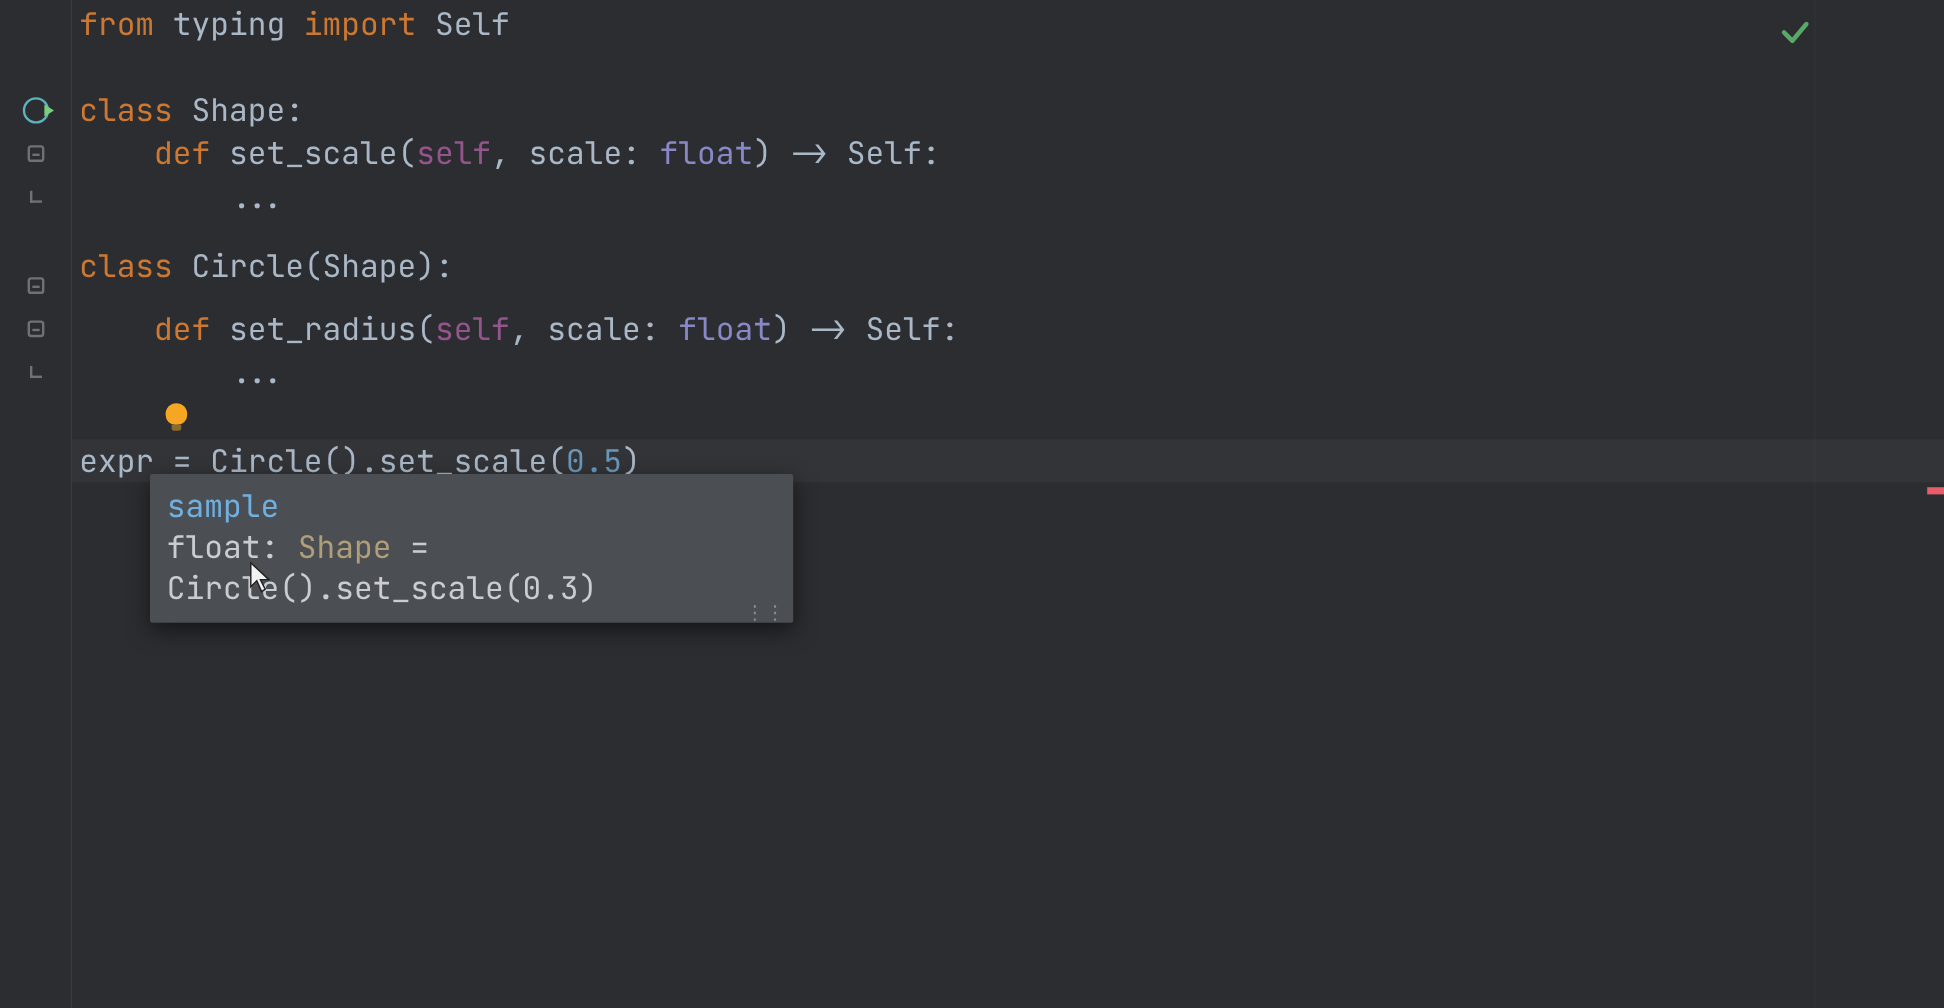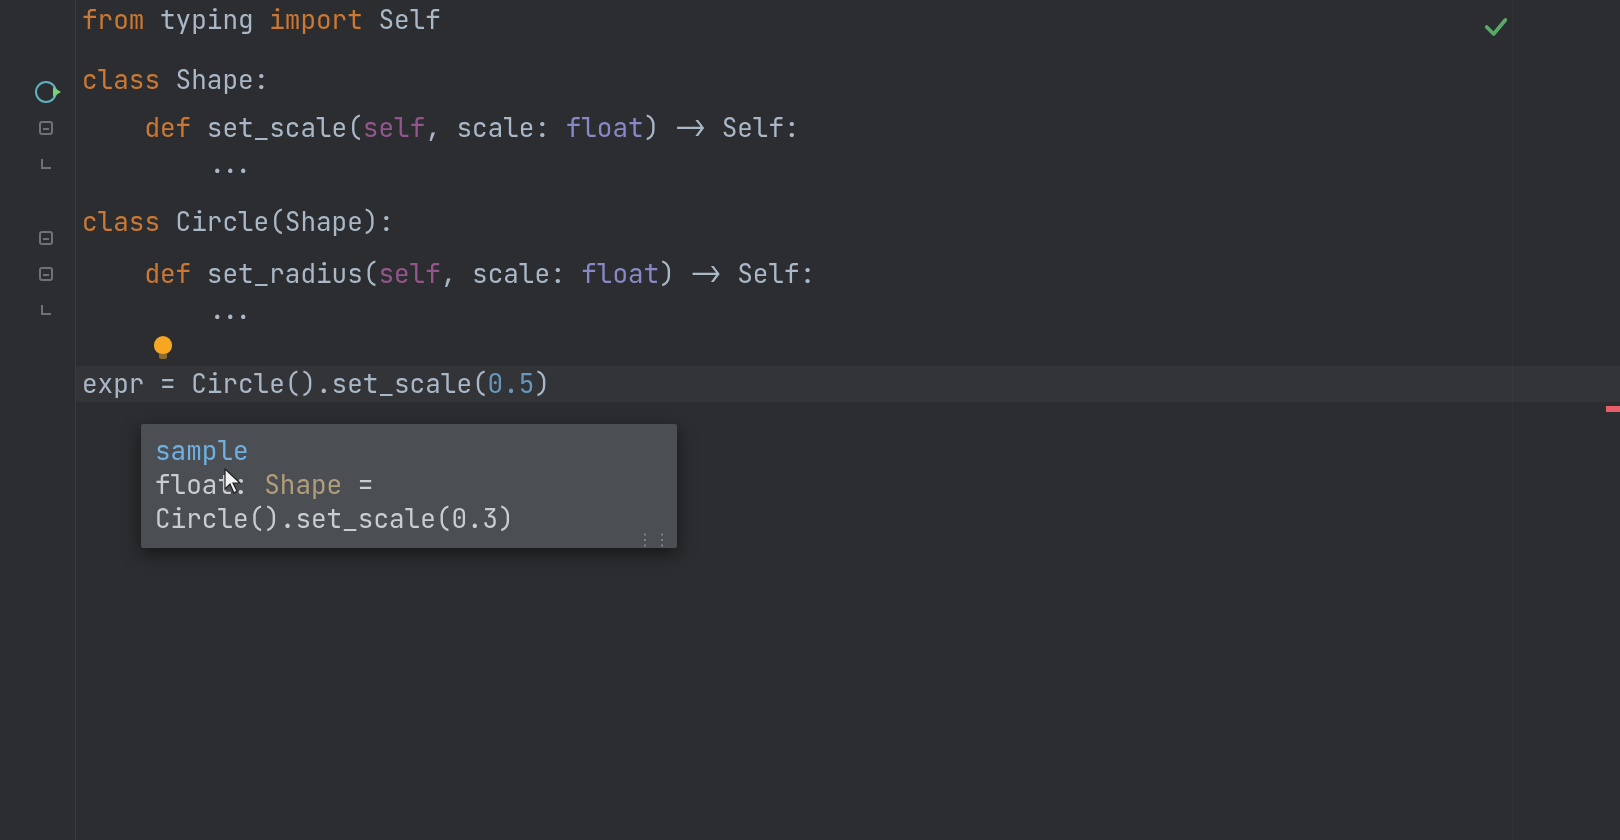--- a/index.html
+++ b/index.html
@@ -30,21 +30,20 @@
     background: var(--bg);
     font-family: "JetBrains Mono","Fira Code","Menlo","Consolas",monospace;
     font-size: 26px;
     overflow: hidden;
     color: var(--ident);
   }
   .editor {
     position: relative;
     width: 100%; height: 100%;
     display: flex;
-    padding-left: 16px;
   }
   .gutter {
     flex: 0 0 60px;
     position: relative;
     border-right: 1px solid var(--gutter-border);
     background: var(--gutter-bg);
   }
   .code-area {
     flex: 1 1 auto;
     position: relative;
@@ -214,32 +213,32 @@
         </div>
       </div>
   </div>
 
   <div class="code-area">
 
     <div class="highlight-line" id="hl" style="top: 366px;"></div>
 
     <div id="code-lines">
         <div class="line" style="top: 2px;"><span class="tk-kw">from</span><span class="tk-id"> typing </span><span class="tk-kw">import</span><span class="tk-id"> Self</span></div>
-        <div class="line" style="top: 62px;"><span class="tk-kw">class</span><span class="tk-id"> Shape:</span></div>
+        <div class="line" style="top: 74px;"><span class="tk-kw">class</span><span class="tk-id"> Shape:</span></div>
         <div class="line" style="top: 110px;"><span class="tk-id">    </span><span class="tk-kw">def</span><span class="tk-id"> set_scale(</span><span class="tk-self">self</span><span class="tk-id">, scale: </span><span class="tk-builtin">float</span><span class="tk-id">) -&gt; Self:</span></div>
         <div class="line" style="top: 146px;"><span class="tk-id">        ...</span></div>
         <div class="line" style="top: 204px;"><span class="tk-kw">class</span><span class="tk-id"> Circle(Shape):</span></div>
         <div class="line" style="top: 256px;"><span class="tk-id">    </span><span class="tk-kw">def</span><span class="tk-id"> set_radius(</span><span class="tk-self">self</span><span class="tk-id">, scale: </span><span class="tk-builtin">float</span><span class="tk-id">) -&gt; Self:</span></div>
         <div class="line" style="top: 292px;"><span class="tk-id">        ...</span></div>
         <div class="line" style="top: 366px;"><span class="tk-id">expr = Circle().set_scale(</span><span class="tk-num">0.5</span><span class="tk-id">)</span></div>
       </div>
 
     <div class="bulb" id="bulb" style="left: 78px; top: 336px;"></div>
 
-    <div class="hover-doc" id="hover" style="left: 65px; top: 424px; width: 536px;">
+    <div class="hover-doc" id="hover" style="left: 65px; top: 395px; width: 536px;">
       <div><span class="module">sample</span></div>
       <div>
         <span>float: </span><span class="type-ann">Shape</span><span> = Circle().set_scale(0.3)</span>
       </div>
       <div class="drag-dots">⋮⋮</div>
     </div>
 
     <div class="cursor" id="cursor" style="left: 148px; top: 468px;">
       <svg width="20" height="28" viewBox="0 0 20 28">
         <path d="M1 1 L1 21 L6 16 L10 25 L13 23 L9 15 L16 15 Z" fill="#f2f2f2" stroke="#202124" stroke-width="1.2"></path>

